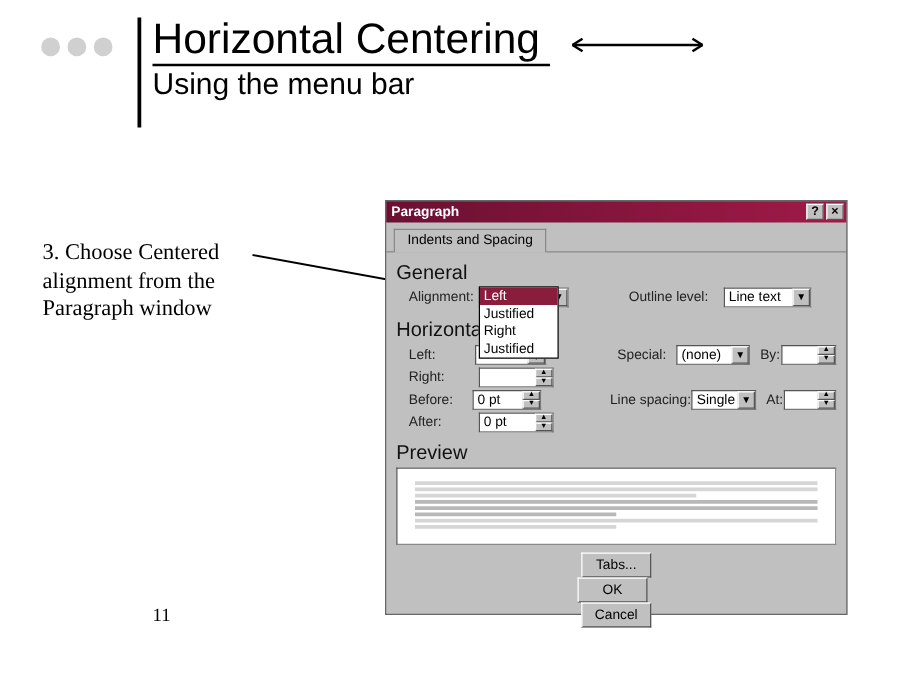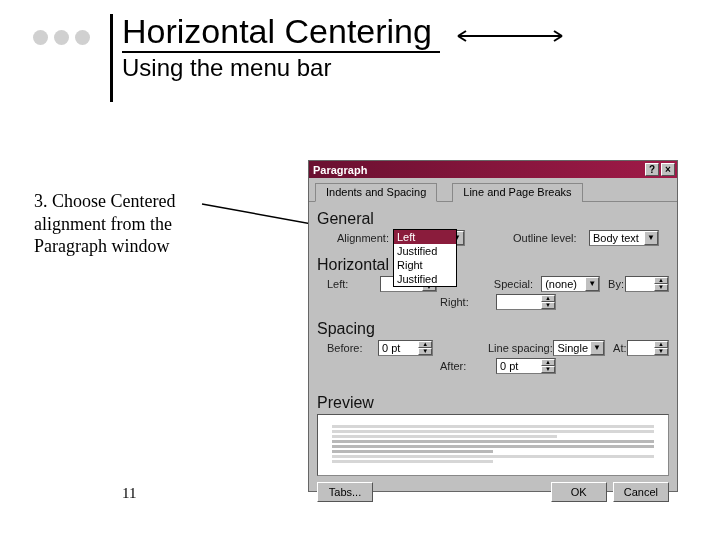--- a/index.html
+++ b/index.html
@@ -111,21 +111,21 @@
     color: #000;
     font-size: 10px;
     line-height: 11px;
     text-align: center;
     font-weight: bold;
   }
   .tabs {
     display: flex;
     padding: 4px 6px 0 6px;
     border-bottom: 1px solid #888;
-    gap: 16px;
+    gap: 0;
   }
   .tab {
     padding: 2px 10px 3px 10px;
     border: 1px solid #888;
     border-bottom: none;
     background: #c0c0c0;
     position: relative;
     top: 1px;
     margin-right: -1px;
   }
@@ -139,21 +139,20 @@
   }
   .sectlabel {
     font-size: 16px;
     color: #111;
     margin: 4px 0 2px 0;
   }
   .row {
     display: flex;
     align-items: center;
     margin: 2px 0;
-    justify-content: center;
   }
   .lbl { width: 66px; text-align: left; padding-left: 10px; color:#222; }
   .lbl2 { width: 78px; text-align: left; padding-left: 2px; color:#222; }
   .combo, .numfield {
     height: 16px;
     background: #fff;
     border: 1px solid #7a7a7a;
     border-top-color:#555; border-left-color:#555;
     display: inline-flex;
     align-items: center;
@@ -209,20 +208,21 @@
   }
   .pline { height: 3px; background: #d6d6d6; margin: 2px 0; }
   .pline.short { width: 50%; }
   .pline.mid { width: 70%; }
   .pline.dark { background: #b8b8b8; }
 
   .btnrow {
     display: flex;
     padding: 6px 8px 6px 8px;
     align-items: center;
+    flex-direction: column;
   }
   .btn {
     height: 20px;
     min-width: 56px;
     padding: 0 10px;
     background: #c0c0c0;
     border: 1px solid #fff;
     border-right-color:#555; border-bottom-color:#555;
     font-size: 11px;
     display: inline-flex;
@@ -262,21 +262,20 @@
 <div class="dialog">
   <div class="titlebar">
     <span>Paragraph</span>
     <span class="spacer"></span>
     <span class="winbtn">?</span>
     <span class="winbtn">×</span>
   </div>
 
   <div class="tabs">
     <div class="tab active">Indents and Spacing</div>
-    <div class="tab">Line and Page Breaks</div>
   </div>
 
   <div class="section">
     <div class="sectlabel">General</div>
     <div class="row">
       <span class="lbl">Alignment:</span>
       <span class="alignwrap">
         <span class="combo" style="width:72px">
           <span>Left</span>
           <span class="drop">▼</span>
@@ -284,21 +283,21 @@
         <div class="dropdown-open">
           <div class="sel">Left</div>
           <div>Justified</div>
           <div>Right</div>
           <div>Justified</div>
         </div>
       </span>
       <span style="width:46px"></span>
       <span class="lbl2">Outline level:</span>
       <span class="combo" style="width:70px">
-        <span>Body text</span>
+        <span>Line text</span>
         <span class="drop">▼</span>
       </span>
     </div>
 
     <div class="sectlabel" style="margin-top:10px">Horizontal</div>
     <div class="row">
       <span class="lbl">Left:</span>
       <span class="numfield" style="width:60px">
         <span></span>
         <span class="spin">
@@ -325,21 +324,20 @@
       <span class="lbl">Right:</span>
       <span class="numfield" style="width:60px">
         <span></span>
         <span class="spin">
             <div>▲</div>
             <div>▼</div>
           </span>
       </span>
     </div>
 
-    <div class="sectlabel" style="margin-top:10px">Spacing</div>
     <div class="row">
       <span class="lbl">Before:</span>
       <span class="numfield" style="width:60px">
         <span>0 pt</span>
         <span class="spin">
             <div>▲</div>
             <div>▼</div>
           </span>
       </span>
       <span style="width:58px"></span>
@@ -361,21 +359,21 @@
       <span class="lbl">After:</span>
       <span class="numfield" style="width:60px">
         <span>0 pt</span>
         <span class="spin">
             <div>▲</div>
             <div>▼</div>
           </span>
       </span>
     </div>
 
-    <div class="sectlabel" style="margin-top:20px">Preview</div>
+    <div class="sectlabel" style="margin-top:8px">Preview</div>
   </div>
 
   <div class="preview">
     <div class="pline"></div>
     <div class="pline"></div>
     <div class="pline mid"></div>
     <div class="pline dark"></div>
     <div class="pline dark"></div>
     <div class="pline dark short"></div>
     <div class="pline"></div>

